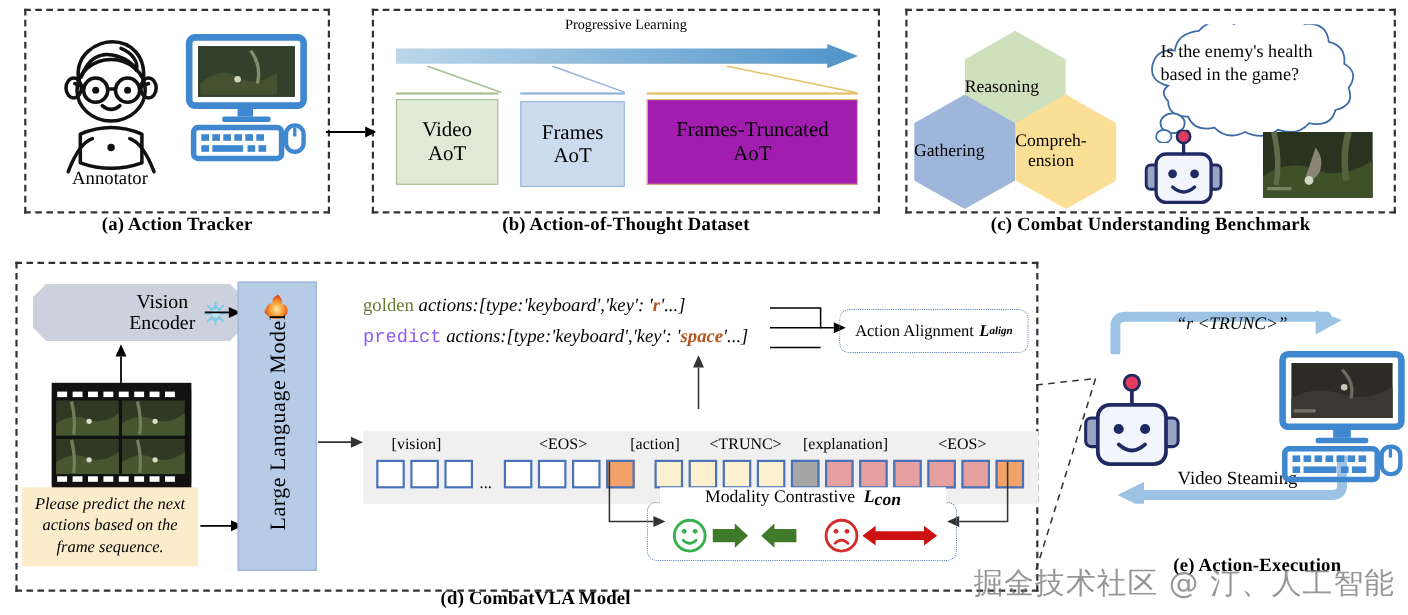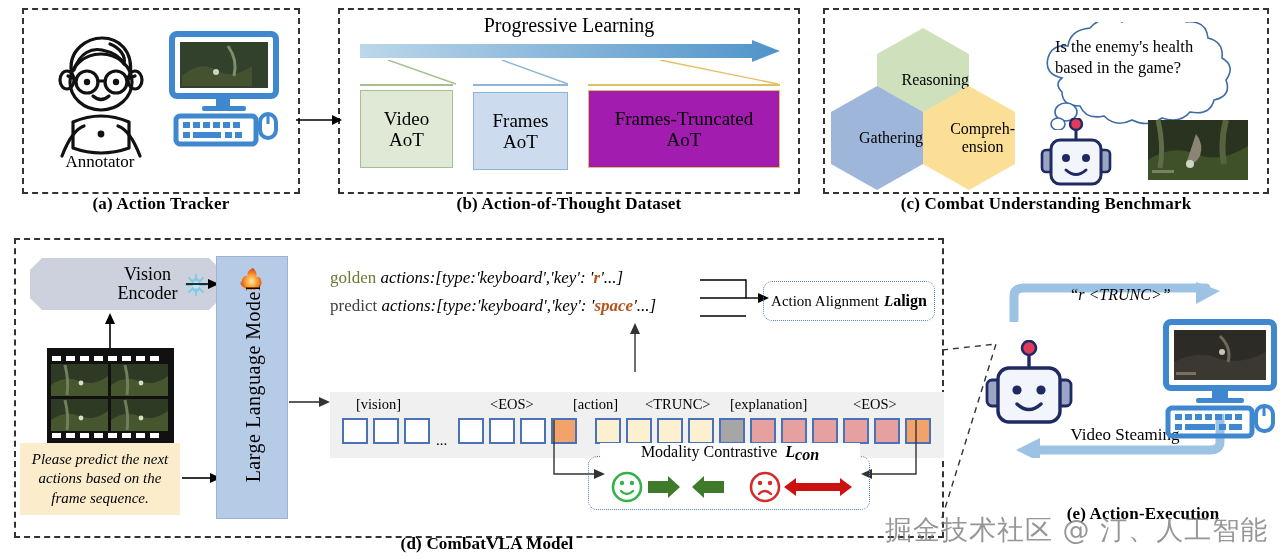--- a/index.html
+++ b/index.html
@@ -15,36 +15,36 @@
   #panel-b{left:338px;top:8px;width:462px;height:186px;}
   #panel-c{left:823px;top:8px;width:446px;height:186px;}
   #panel-d{left:14px;top:238px;width:930px;height:300px;}
 
   
   #annot-figure{left:40px;top:30px;width:120px;height:130px;}
   #annot-label{left:40px;top:152px;width:120px;text-align:center;font-size:17px;}
   #monitor-a{left:168px;top:30px;width:112px;height:120px;}
 
   
-  #prog-title{left:338px;top:14px;width:462px;text-align:center;font-size:20px;}
+  #prog-title{left:338px;top:14px;width:462px;text-align:center;font-size:13px;}
   #prog-arrow{left:360px;top:40px;width:420px;height:22px;}
   .aot-box{border:1.5px solid;box-sizing:border-box;font-size:19px;line-height:1.12;text-align:center;
            display:flex;align-items:center;justify-content:center;}
   #box-video{left:360px;top:90px;width:93px;height:78px;background:#dfe9d5;border-color:#a8bf90;}
   #box-frames{left:473px;top:92px;width:95px;height:78px;background:#ccdcee;border-color:#8fb4d9;}
   #box-trunc{left:588px;top:90px;width:192px;height:78px;background:#a21caf;border-color:#e3bf63;}
   .aot-rule{height:1.5px;}
   #rule-video{left:360px;top:84px;width:93px;background:#a8bf90;}
   #rule-frames{left:473px;top:84px;width:95px;background:#8fb4d9;}
   #rule-trunc{left:588px;top:84px;width:192px;background:#e3bf63;}
 
   
   .hex{position:absolute;width:92px;height:104px;
        clip-path:polygon(50% 0,100% 25%,100% 75%,50% 100%,0 75%,0 25%);
-       display:flex;align-items:center;justify-content:flex-end;
+       display:flex;align-items:center;justify-content:flex-start;
        font-size:16px;text-align:center;line-height:1.1;}
   #hex-reason{left:877px;top:28px;background:#cfe0bd;}
   #hex-gather{left:831px;top:86px;background:#9fb6db;}
   #hex-compre{left:923px;top:86px;background:#fbdf97;}
   #thought-bubble{left:1034px;top:22px;width:213px;height:108px;}
   #bubble-text{left:1055px;top:36px;width:175px;font-size:16.5px;line-height:1.3;}
   #robot-c{left:1040px;top:118px;width:72px;height:70px;}
   #game-c{left:1148px;top:120px;width:100px;height:60px;}
 
   
@@ -59,21 +59,21 @@
        display:flex;align-items:center;justify-content:center;padding:0 4px;box-sizing:border-box;}
   #llm-bar{left:216px;top:256px;width:72px;height:263px;background:#b6cbe6;border:1px solid #9ab3d4;
        box-sizing:border-box;}
   #llm-text{position:absolute;left:0;top:0;width:72px;height:263px;display:flex;align-items:center;justify-content:center;}
   #llm-text span{writing-mode:vertical-rl;transform:rotate(180deg);font-size:20px;letter-spacing:.5px;padding-top:10px;}
   #fire-icon{position:absolute;left:22px;top:10px;width:28px;height:24px;}
 
   #golden-line{left:330px;top:268px;width:420px;font-size:17px;white-space:nowrap;}
   #predict-line{left:330px;top:296px;width:420px;font-size:17px;white-space:nowrap;}
   .kw-golden{color:#6a7a32;}
-  .kw-predict{color:#404040;}
+  .kw-predict{color:#8b5cf6;font-family:Liberation Mono, monospace;}
   .act-it{font-style:italic;}
   .key-hl{color:#b4531c;font-weight:bold;font-style:italic;}
   #align-box{left:763px;top:281px;width:170px;height:38px;border:1.6px dotted #5b7fb4;border-radius:9px;
        display:flex;align-items:center;justify-content:center;font-size:15px;}
 
   #token-strip{left:330px;top:370px;width:614px;height:66px;background:#f0f0f0;margin-top:22px;}
   .tok-label{position:absolute;font-size:14.5px;white-space:nowrap;}
   .tok{position:absolute;top:26px;width:26px;height:26px;border:2px solid #4a72b8;box-sizing:border-box;}
   .tok-white{background:#fff;}
   .tok-orange{background:#f3a36a;}
@@ -351,21 +351,21 @@
 </div>
 <svg class="abs" style="left:700px;top:272px;width:70px;height:50px;">
   <path d="M0 8 H46 V26 H0" fill="none" stroke="#000" stroke-width="1.4"></path>
   <path d="M0 44 H46" fill="none" stroke="#000" stroke-width="1.4"></path>
   <line x1="46" y1="26" x2="58" y2="26" stroke="#000" stroke-width="1.4"></line>
   <polygon points="58,21 69,26 58,31" fill="#000"></polygon>
 </svg>
 <div class="abs" id="align-box">
   <span>Action Alignment</span>
   <span style="font-weight:bold;font-style:italic;margin-left:5px;">L</span>
-    <span style="font-size:16px;font-weight:bold;vertical-align:-3px;">align</span>
+    <span style="font-size:10px;font-weight:bold;font-style:italic;vertical-align:-3px;">align</span>
 </div>
 <svg class="abs" style="left:625px;top:322px;width:20px;height:50px;">
   <line x1="10" y1="50" x2="10" y2="12" stroke="#333" stroke-width="1.4"></line>
   <polygon points="5,12 10,1 15,12" fill="#333"></polygon>
 </svg>
 
 <div class="abs" id="token-strip">
   <span class="tok-label" style="left:26px;top:4px;">[vision]</span>
   <span class="tok-label" style="left:160px;top:4px;">&lt;EOS&gt;</span>
   <span class="tok-label" style="left:243px;top:4px;">[action]</span>

